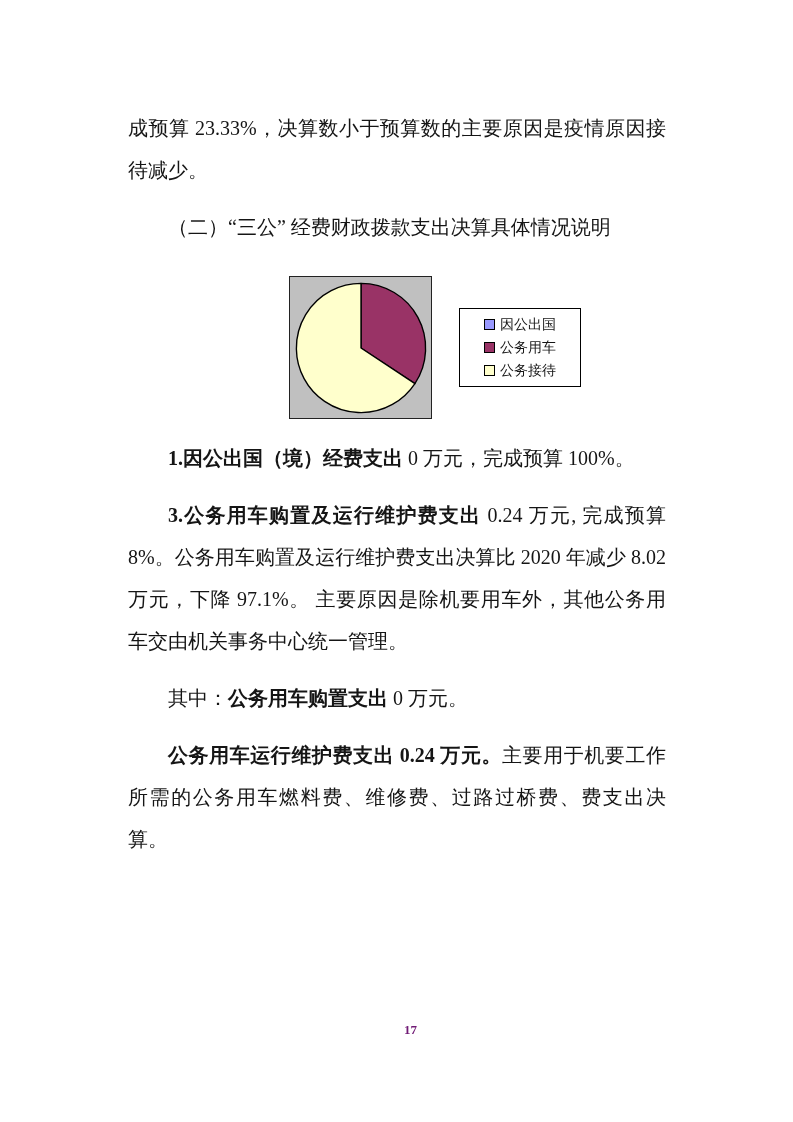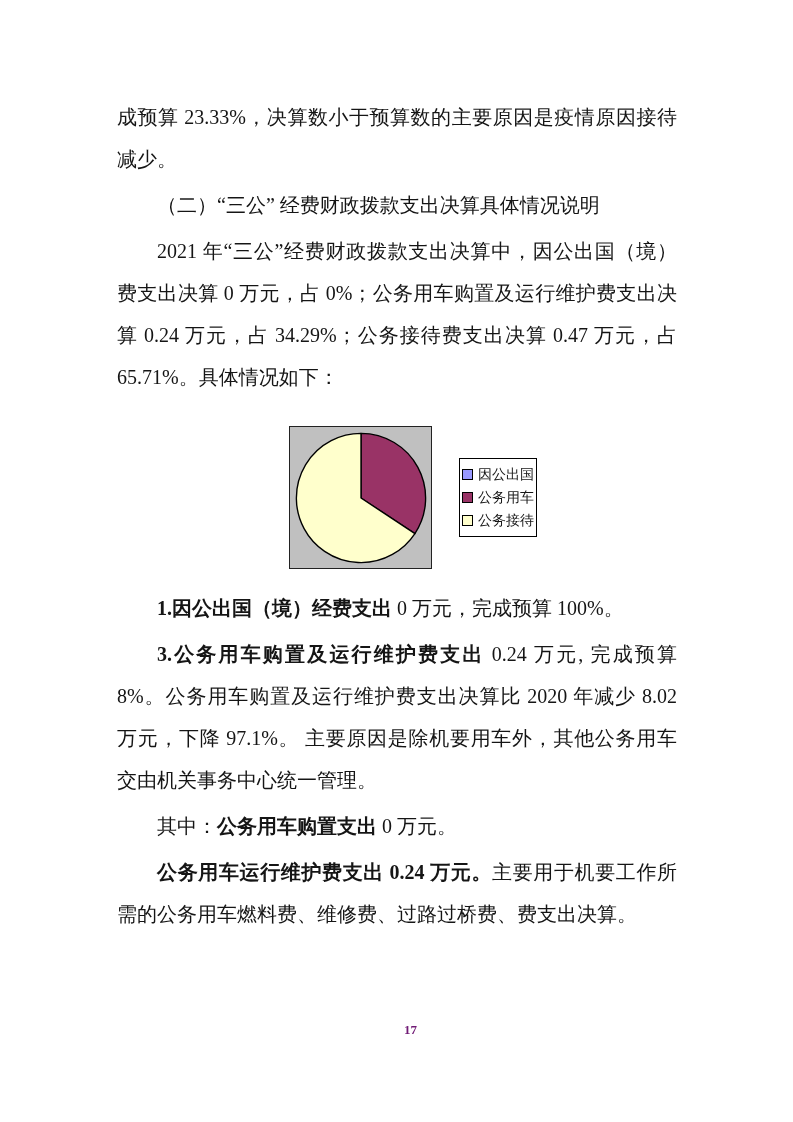--- a/index.html
+++ b/index.html
@@ -19,21 +19,21 @@
   .content {
     position: absolute;
     left: 113px;
     top: 92px;
     width: 568px;
     font-size: 20px;
     line-height: 42px;
     text-align: justify;
   }
   .para {
-    margin: 4px;
+    margin: 15px;
   }
   .para.indent {
     text-indent: 2em;
   }
   .bold {
     font-weight: 700;
   }
   
   .chart-row {
     display: flex;
@@ -47,21 +47,21 @@
     border: 1.5px solid #222222;
     box-sizing: border-box;
     display: flex;
     align-items: center;
     justify-content: center;
     flex: 0 0 auto;
   }
   .legend {
     border: 1.5px solid #000000;
     background: #ffffff;
-    padding: 6px 2px;
+    padding: 6px 24px;
     display: flex;
     flex-direction: column;
     gap: 4px;
     font-size: 14px;
     line-height: 19px;
     flex: 0 0 auto;
   }
   .legend-item {
     display: flex;
     align-items: center;
@@ -90,21 +90,20 @@
 </style>
 </head>
 <body>
 
 <div class="page">
   <div class="content">
 
     <div id="paras-before">
         <p class="para"><span>成预算 23.33%，决算数小于预算数的主要原因是疫情原因接待减少。</span></p>
         <p class="para indent"><span>（二）“三公” 经费财政拨款支出决算具体情况说明</span></p>
-        <p class="para indent"><span>2021 年“三公”经费财政拨款支出决算中，因公出国（境）费支出决算 0 万元，占 0%；公务用车购置及运行维护费支出决算 0.24 万元，占 34.29%；公务接待费支出决算 0.47 万元，占 65.71%。具体情况如下：</span></p>
       </div>
 
     <div class="chart-row">
       <div class="plot" id="plot-area" style="background: rgb(192, 192, 192);">
         <svg id="pie-svg" viewBox="0 0 143 143" width="140" height="140">
             <path d="M 71.5 71.5 L 71.50 5.50 A 66 66 0 0 1 126.57 107.87 Z" fill="#993366" stroke="#000" stroke-width="1.4" stroke-linejoin="round"></path>
             <path d="M 71.5 71.5 L 126.57 107.87 A 66 66 0 1 1 71.50 5.50 Z" fill="#ffffcc" stroke="#000" stroke-width="1.4" stroke-linejoin="round"></path>
           </svg>
       </div>
       <div class="legend" id="legend">

